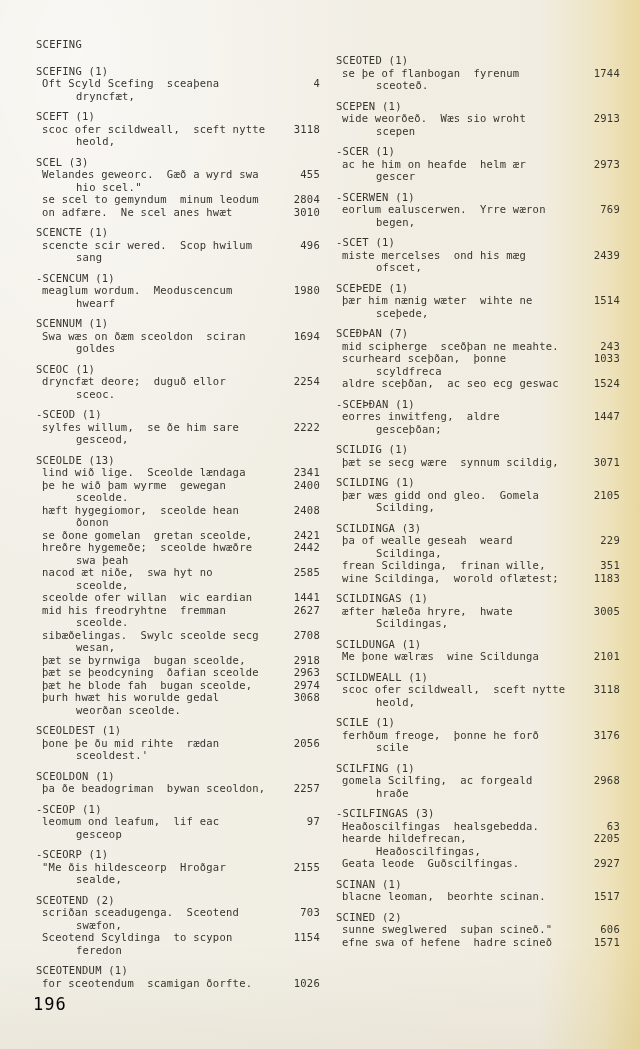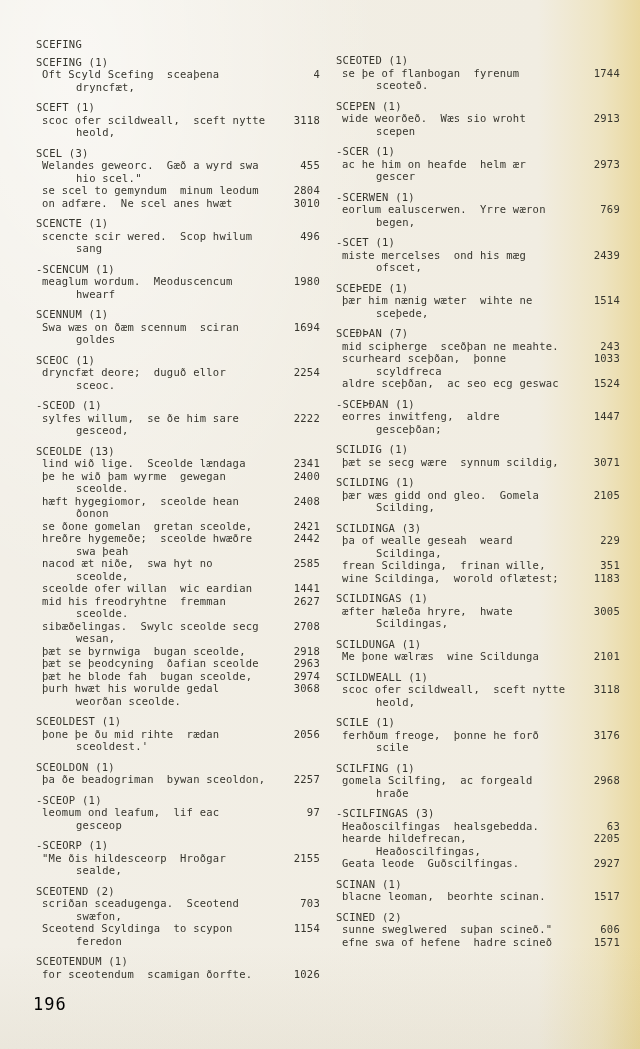--- a/index.html
+++ b/index.html
@@ -32,21 +32,21 @@
     align-items: flex-start;
   }
   .column {
     width: 284px;
     flex: 0 0 284px;
   }
   .column.right {
     padding-top: 16px;
   }
   .running-head {
-    margin-bottom: 5px;
+    margin-bottom: 14px;
     white-space: pre;
   }
   .entry { margin-bottom: 8px; }
   .headword { white-space: pre; }
   .cite-first {
     position: relative;
     padding-left: 6px;
     padding-right: 44px;
     white-space: pre-wrap;
   }
@@ -101,21 +101,21 @@
           <div class="cite-first"><span class="cite-text">scencte scir wered.  Scop hwilum</span><span class="num">496</span></div>
           <div class="cont">sang</div>
         </div>
         <div class="entry">
           <div class="headword">-SCENCUM (1)</div>
           <div class="cite-first"><span class="cite-text">meaglum wordum.  Meoduscencum</span><span class="num">1980</span></div>
           <div class="cont">hwearf</div>
         </div>
         <div class="entry">
           <div class="headword">SCENNUM (1)</div>
-          <div class="cite-first"><span class="cite-text">Swa wæs on ðæm scennum  sciran</span><span class="num">1694</span></div>
+          <div class="cite-first"><span class="cite-text">Swa wæs on ðæm sceoldon  sciran</span><span class="num">1694</span></div>
           <div class="cont">goldes</div>
         </div>
         <div class="entry">
           <div class="headword">SCEOC (1)</div>
           <div class="cite-first"><span class="cite-text">dryncfæt deore;  duguð ellor</span><span class="num">2254</span></div>
           <div class="cont">sceoc.</div>
         </div>
         <div class="entry">
           <div class="headword">-SCEOD (1)</div>
           <div class="cite-first"><span class="cite-text">sylfes willum,  se ðe him sare</span><span class="num">2222</span></div>

